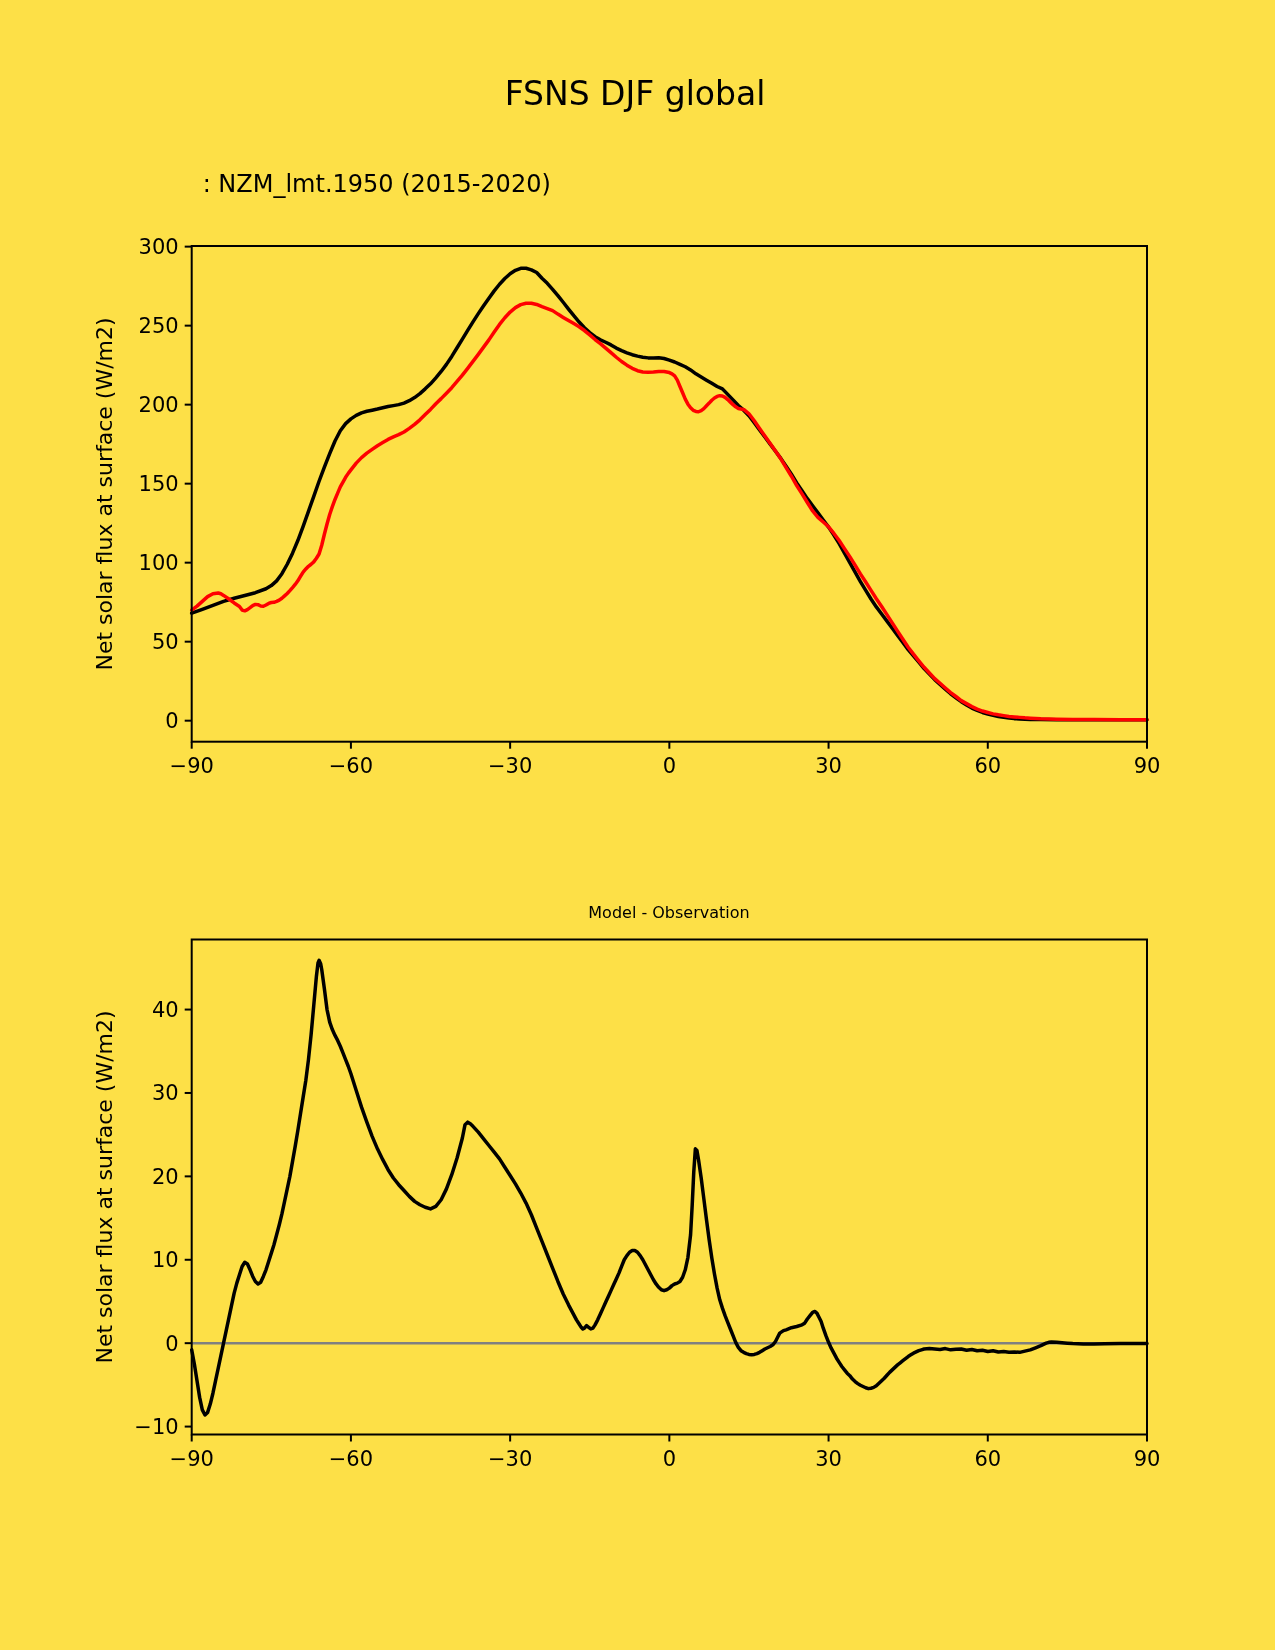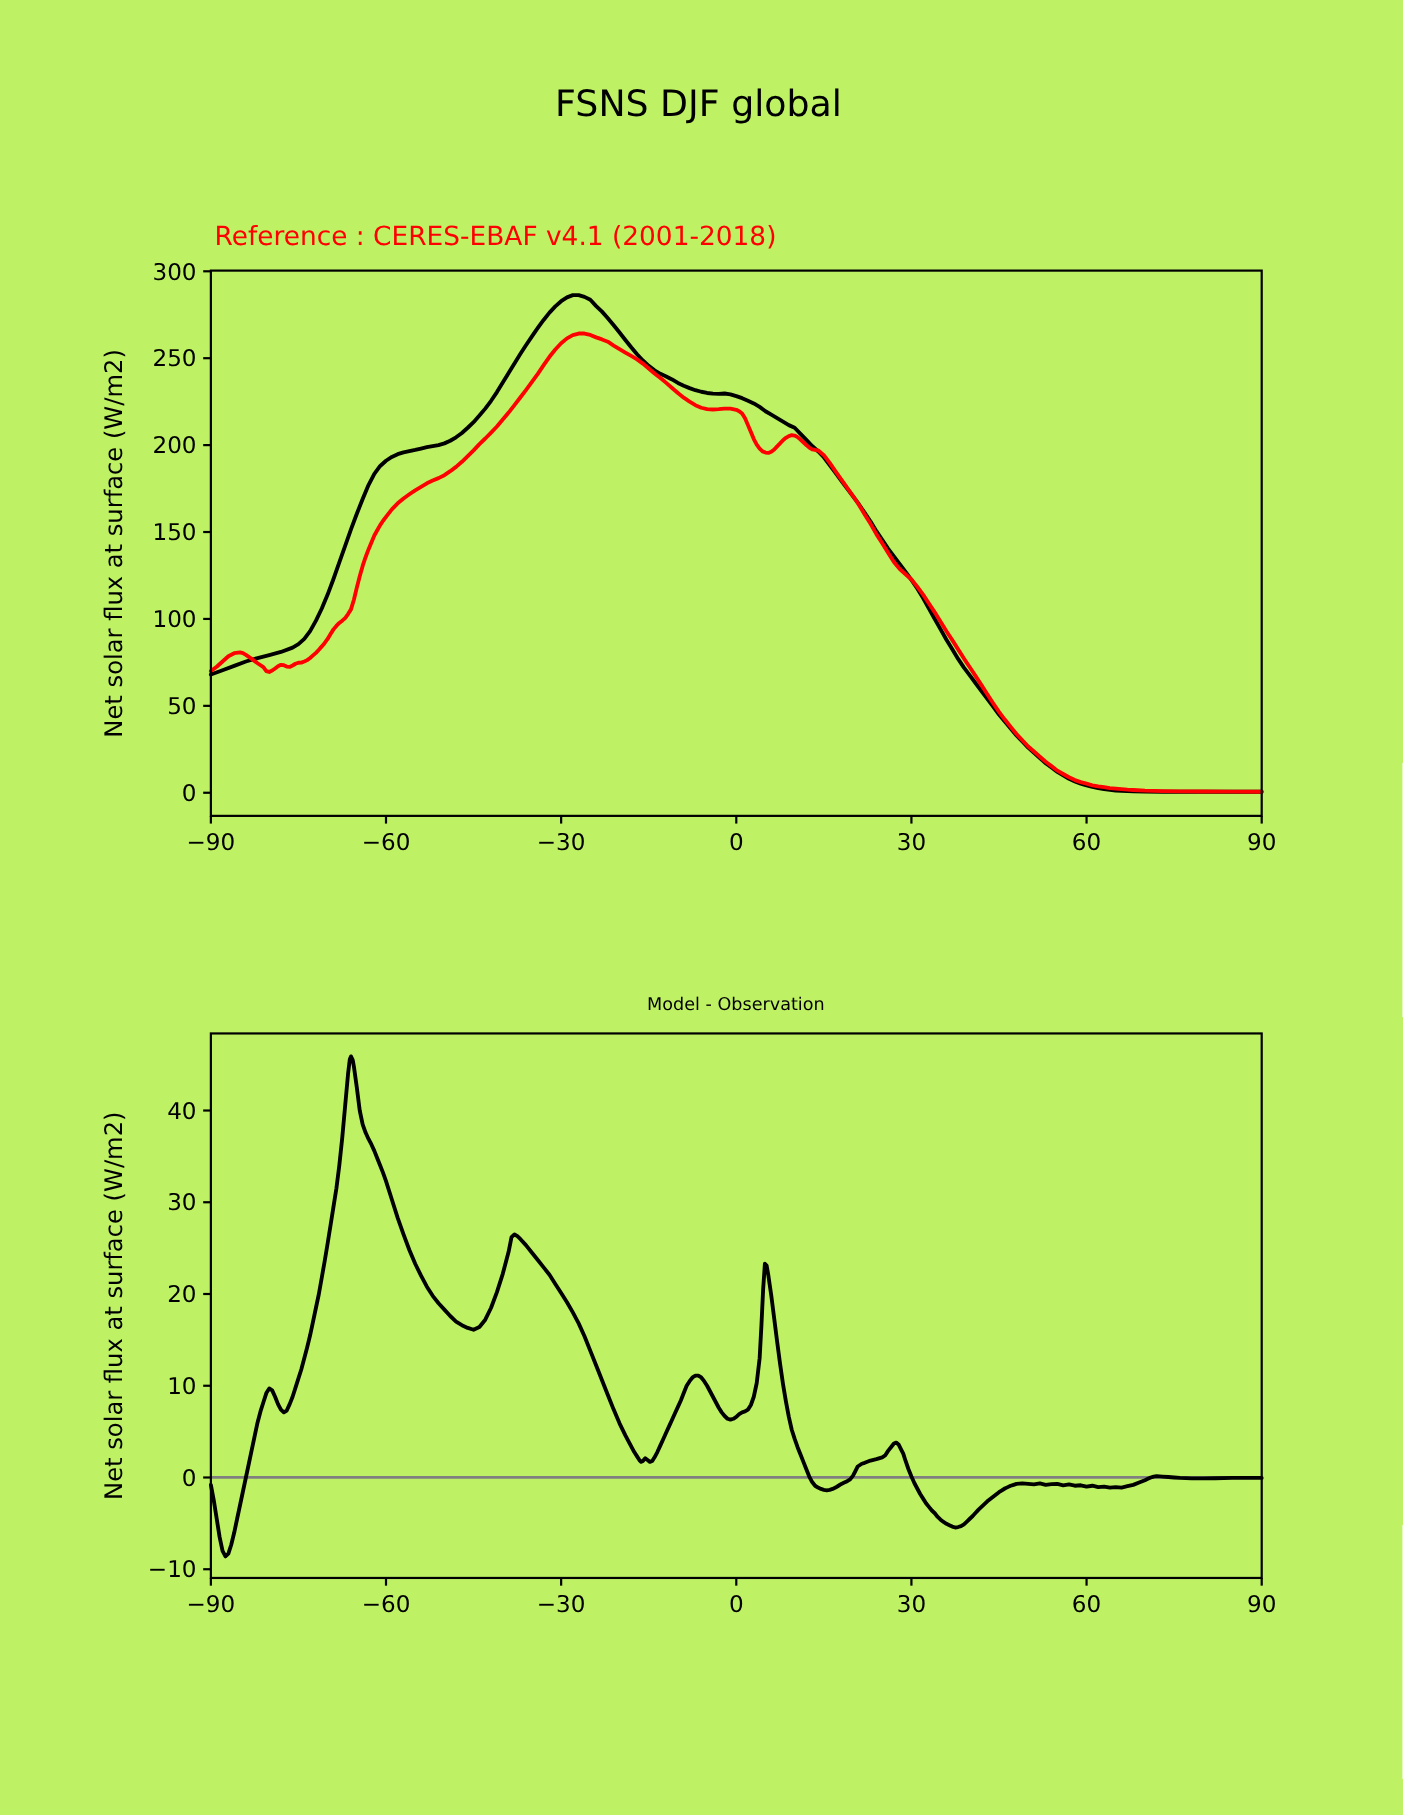--- a/index.html
+++ b/index.html
@@ -1,16 +1,16 @@
 <!DOCTYPE html>
 <html><head>
 <meta charset="utf-8">
 <style>
   html,body{margin:0;padding:0;background:#ffffff;}
-  #figure{position:relative;width:1275px;height:1650px;background:#bef264;
+  #figure{position:relative;width:1275px;height:1650px;background:#fde047;
           font-family:"DejaVu Sans","Liberation Sans",sans-serif;overflow:hidden;}
   .main-title{position:absolute;left:635px;top:74px;transform:translateX(-50%);
               font-size:33px;color:#000;white-space:pre;}
   .legend-line{position:absolute;left:195px;font-size:24px;white-space:pre;}
   .legend-model{top:170px;}
   .legend-reference{top:201px;}
   .sub-title{position:absolute;left:669px;top:903px;transform:translateX(-50%);
              font-size:16px;color:#000;white-space:pre;}
   .ylab{position:absolute;font-size:22px;color:#000;white-space:pre;
         transform:translate(-50%,-50%) rotate(-90deg);}
@@ -19,22 +19,22 @@
   svg{position:absolute;left:0;}
   svg text{font-family:"DejaVu Sans","Liberation Sans",sans-serif;font-size:21px;fill:#000;}
 </style>
 </head>
 <body>
 
 <div id="figure">
 
   <div class="main-title">FSNS DJF global</div>
 
+  <div class="legend-line legend-model" style="color: rgb(0, 0, 0);"> : NZM_lmt.1950 (2015-2020)</div>
 
-  <div class="legend-line legend-reference" style="color: rgb(255, 0, 0);">Reference : CERES-EBAF v4.1 (2001-2018)</div>
 
   <div class="ylab ylab-top">Net solar flux at surface (W/m2)</div>
 
   <svg id="chart-top" width="1275" height="830" style="top:0;">
       <polyline points="191.70,613.23 202.31,609.28 212.93,605.33 223.54,601.38 234.16,598.22 244.77,595.53 255.39,592.69 266.00,588.74 271.31,585.58 276.62,580.84 281.92,573.73 287.23,564.25 292.54,553.19 297.84,540.54 303.15,526.32 308.46,511.31 313.77,496.30 319.07,481.29 324.38,467.07 329.69,453.63 335.00,440.99 340.30,430.72 345.61,423.61 350.92,418.87 356.22,415.39 361.53,412.87 366.84,411.29 372.15,410.18 377.45,409.07 382.76,407.81 388.07,406.55 393.37,405.60 398.68,404.65 403.99,403.07 409.30,400.70 414.60,397.54 419.91,393.59 425.22,388.85 430.52,383.79 435.83,377.79 441.14,371.47 446.45,364.35 451.75,356.45 457.06,347.76 462.37,339.07 467.68,330.38 472.98,321.85 478.29,313.63 483.60,305.73 488.90,298.15 494.21,290.88 499.52,284.24 504.83,278.55 510.13,273.81 515.44,270.33 520.75,268.28 526.05,268.28 531.36,269.86 536.67,272.55 541.98,278.24 547.28,283.29 552.59,289.30 557.90,295.62 563.21,302.25 568.51,309.05 573.82,315.69 579.13,322.01 584.43,327.69 589.74,332.59 595.05,336.70 600.36,339.86 605.66,342.23 610.97,344.92 616.28,348.08 621.59,350.61 626.89,352.82 632.20,354.72 637.51,356.14 642.81,357.24 648.12,357.88 653.43,358.03 658.74,357.72 664.04,358.51 669.35,360.09 674.66,361.98 679.96,364.35 685.27,366.73 690.58,369.89 695.89,373.84 701.19,377.00 706.50,380.16 711.81,383.32 717.12,386.48 722.42,388.85 727.73,394.38 733.04,399.91 738.34,405.44 743.65,410.18 748.96,415.71 754.27,422.82 759.57,429.93 764.88,437.04 770.19,444.15 775.49,451.26 780.80,458.38 786.11,466.28 791.42,474.18 796.72,482.87 802.03,490.77 807.34,498.67 812.64,505.78 817.95,512.89 823.26,520.00 828.57,527.11 833.87,535.01 839.18,543.70 844.49,553.19 849.80,562.67 855.10,572.15 860.41,581.63 865.72,590.32 871.02,599.01 876.33,606.91 881.64,614.02 886.95,621.13 892.25,628.24 897.56,635.35 902.87,642.47 908.17,649.58 913.48,655.90 918.79,662.22 924.10,668.54 929.40,674.07 934.71,679.60 940.02,684.34 945.33,689.08 950.63,693.82 955.94,697.77 961.25,701.72 966.55,704.88 971.86,708.04 977.17,710.41 982.48,712.47 987.78,714.05 993.09,715.31 998.40,716.42 1003.70,717.37 1009.01,718.00 1014.32,718.63 1019.63,718.95 1024.93,719.26 1030.24,719.42 1040.86,719.58 1056.78,719.74 1072.70,719.74 1093.93,719.74 1120.46,719.74 1147.00,719.74" fill="none" stroke="#000000" stroke-width="3.5" stroke-linejoin="round" stroke-linecap="round"></polyline>
       <polyline points="191.70,610.07 197.01,606.12 202.31,601.38 207.62,596.64 212.93,593.80 218.24,593.01 220.89,593.80 223.54,595.38 228.85,599.01 234.16,602.96 239.46,606.44 242.12,610.07 244.77,610.86 247.43,609.60 250.08,607.70 252.73,605.65 255.39,604.38 258.04,604.70 260.69,605.96 263.35,606.28 266.00,605.02 268.65,603.43 271.31,602.49 273.96,602.33 276.62,601.38 279.27,600.12 281.92,598.22 284.58,595.85 287.23,593.48 289.88,590.64 292.54,587.63 295.19,584.47 297.84,580.84 300.50,576.41 303.15,572.15 305.81,568.99 308.46,566.30 311.11,564.25 313.77,561.88 316.42,558.24 319.07,553.98 321.73,545.28 324.38,534.22 327.03,523.95 329.69,514.47 332.34,506.57 335.00,499.46 337.65,493.14 340.30,486.82 342.96,482.08 345.61,477.34 348.26,473.39 350.92,469.91 356.22,463.12 361.53,457.59 366.84,453.16 372.15,449.37 377.45,445.73 382.76,442.57 388.07,439.41 393.37,436.88 398.68,434.67 403.99,431.99 409.30,428.35 414.60,424.40 419.91,419.82 425.22,414.60 430.52,409.39 435.83,403.70 441.14,398.64 446.45,393.27 451.75,387.74 457.06,381.42 462.37,375.10 467.68,368.31 472.98,361.35 478.29,354.40 483.60,347.13 488.90,339.86 494.21,331.96 499.52,324.38 504.83,317.74 510.13,312.05 515.44,307.63 520.75,304.62 526.05,303.20 531.36,303.20 536.67,304.47 541.98,306.68 547.28,308.57 552.59,310.63 557.90,314.11 563.21,317.42 568.51,320.58 573.82,323.59 579.13,326.75 584.43,330.54 589.74,334.96 595.05,339.55 600.36,343.65 605.66,348.08 610.97,352.66 616.28,357.24 621.59,361.51 626.89,365.14 632.20,368.31 637.51,370.68 642.81,371.94 648.12,372.26 653.43,371.94 658.74,371.47 664.04,371.47 669.35,372.57 672.00,373.84 674.66,375.89 677.31,380.16 679.96,386.48 682.62,392.80 685.27,399.12 687.93,404.18 690.58,407.81 693.23,410.34 695.89,411.44 698.54,411.76 701.19,410.65 703.85,408.60 706.50,405.76 709.15,403.07 711.81,400.22 714.46,398.01 717.12,396.43 719.77,395.64 722.42,395.96 725.08,397.38 727.73,399.59 730.38,402.12 733.04,404.65 735.69,406.86 738.34,408.44 741.00,409.07 743.65,409.39 748.96,413.81 754.27,420.77 759.57,428.51 764.88,436.09 770.19,443.52 775.49,450.95 780.80,458.85 786.11,467.70 791.42,476.23 796.72,485.55 802.03,493.93 807.34,502.46 812.64,510.99 817.95,517.32 823.26,522.06 828.57,526.80 833.87,533.43 839.18,540.54 844.49,548.60 849.80,556.66 855.10,565.19 860.41,573.89 865.72,581.94 871.02,590.32 876.33,598.69 881.64,606.60 886.95,614.65 892.25,622.87 897.56,631.09 902.87,639.30 908.17,647.21 913.48,654.16 918.79,660.80 924.10,667.27 929.40,672.96 934.71,678.65 940.02,683.23 945.33,687.97 950.63,692.56 955.94,696.51 961.25,700.62 966.55,703.62 971.86,706.62 977.17,709.15 982.48,711.04 987.78,712.47 993.09,713.89 998.40,714.84 1003.70,715.63 1009.01,716.42 1014.32,716.89 1019.63,717.37 1024.93,717.84 1030.24,718.16 1040.86,718.79 1056.78,719.26 1072.70,719.42 1093.93,719.58 1120.46,719.66 1147.00,719.74" fill="none" stroke="#ff0000" stroke-width="3.5" stroke-linejoin="round" stroke-linecap="round"></polyline>
       <rect x="191.7" y="246" width="955.3" height="495.7" fill="none" stroke="#000000" stroke-width="2"></rect>
       <line x1="191.7" x2="191.7" y1="741.7" y2="748.7" stroke="#000000" stroke-width="2"></line>
       <text x="191.7" y="772.7" text-anchor="middle">−90</text>
       <line x1="350.91666666666663" x2="350.91666666666663" y1="741.7" y2="748.7" stroke="#000000" stroke-width="2"></line>

